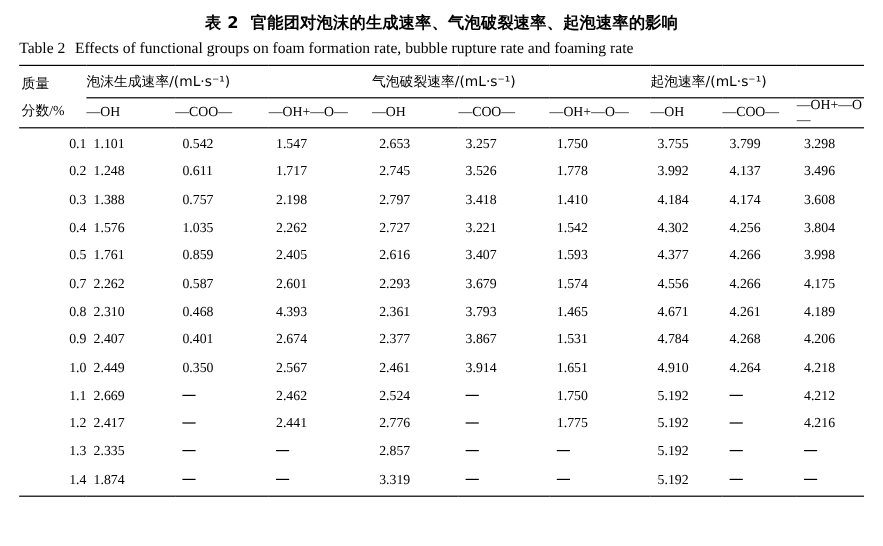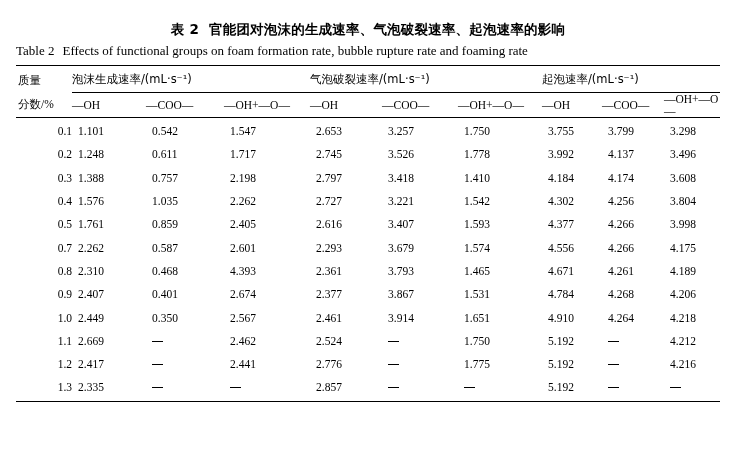--- a/index.html
+++ b/index.html
@@ -12,21 +12,21 @@
     height: 455px;
     font-family: "Liberation Serif", serif;
     color: #000000;
     overflow: hidden;
   }
   .page {
     position: relative;
     width: 736px;
     height: 361px;
     box-sizing: border-box;
-    padding: 19px 16px 0 16px;
+    padding: 8px 16px 0 16px;
   }
   .title-cn {
     text-align: center;
     font-size: 13.5px;
     font-weight: bold;
     letter-spacing: 0.2px;
     margin: 2px 0 4px 0;
     font-family: "DejaVu Sans", sans-serif;
   }
   .title-cn .tnum {
@@ -336,20 +336,32 @@
           <td class="num">2.335</td>
           <td class="num"><span class="dash"></span></td>
           <td class="num"><span class="dash"></span></td>
           <td class="num">2.857</td>
           <td class="num"><span class="dash"></span></td>
           <td class="num"><span class="dash"></span></td>
           <td class="num">5.192</td>
           <td class="num"><span class="dash"></span></td>
           <td class="num"><span class="dash"></span></td>
         </tr>
+        <tr>
+          <td class="xval">1.4</td>
+          <td class="num">1.874</td>
+          <td class="num"><span class="dash"></span></td>
+          <td class="num"><span class="dash"></span></td>
+          <td class="num">3.319</td>
+          <td class="num"><span class="dash"></span></td>
+          <td class="num"><span class="dash"></span></td>
+          <td class="num">5.192</td>
+          <td class="num"><span class="dash"></span></td>
+          <td class="num"><span class="dash"></span></td>
+        </tr>
       </tbody>
 
     <tbody>
       <tr class="vspacer">
           <td colspan="10"></td>
         </tr>
       <tr class="rule-bottom">
         <td colspan="10"></td>
       </tr>
     </tbody>

